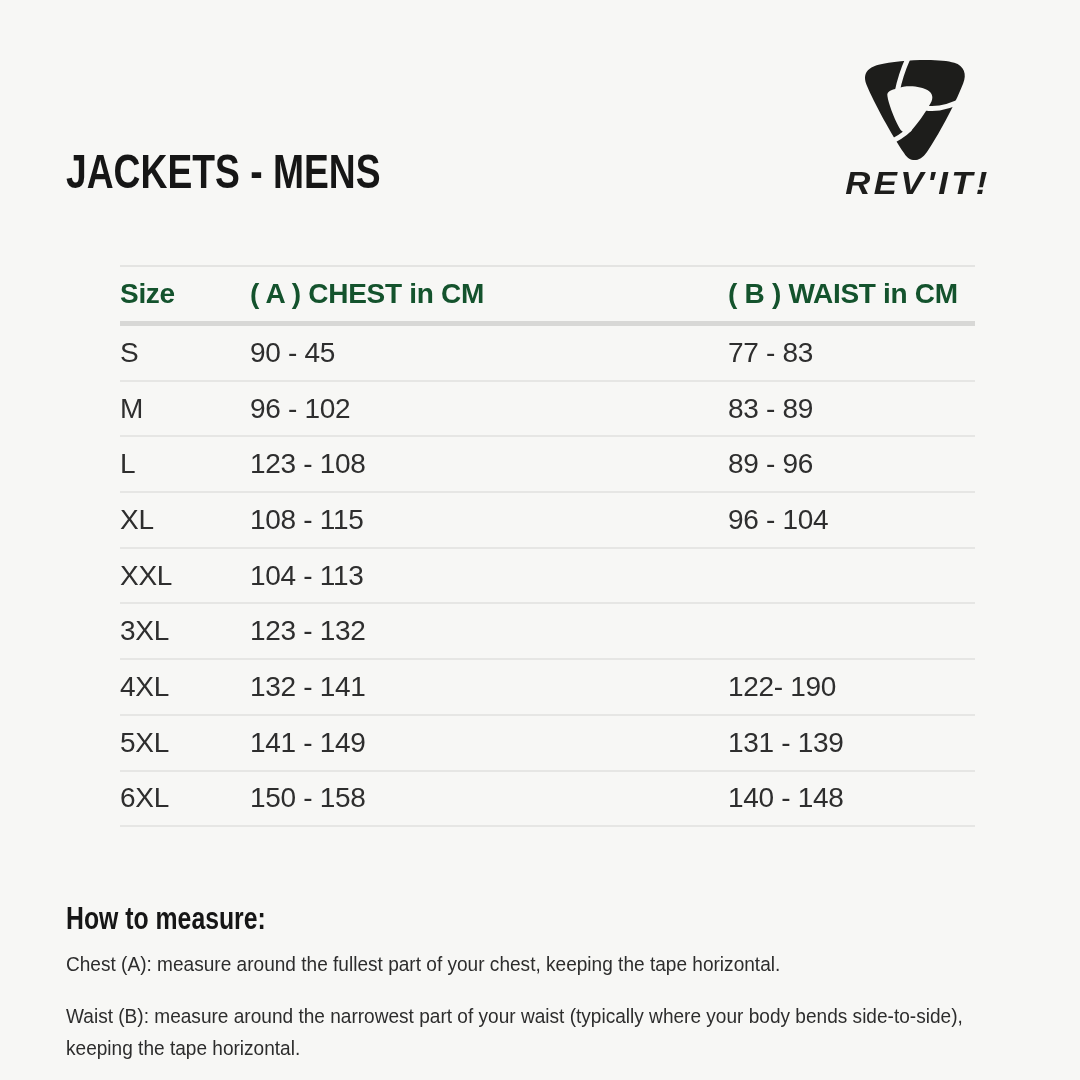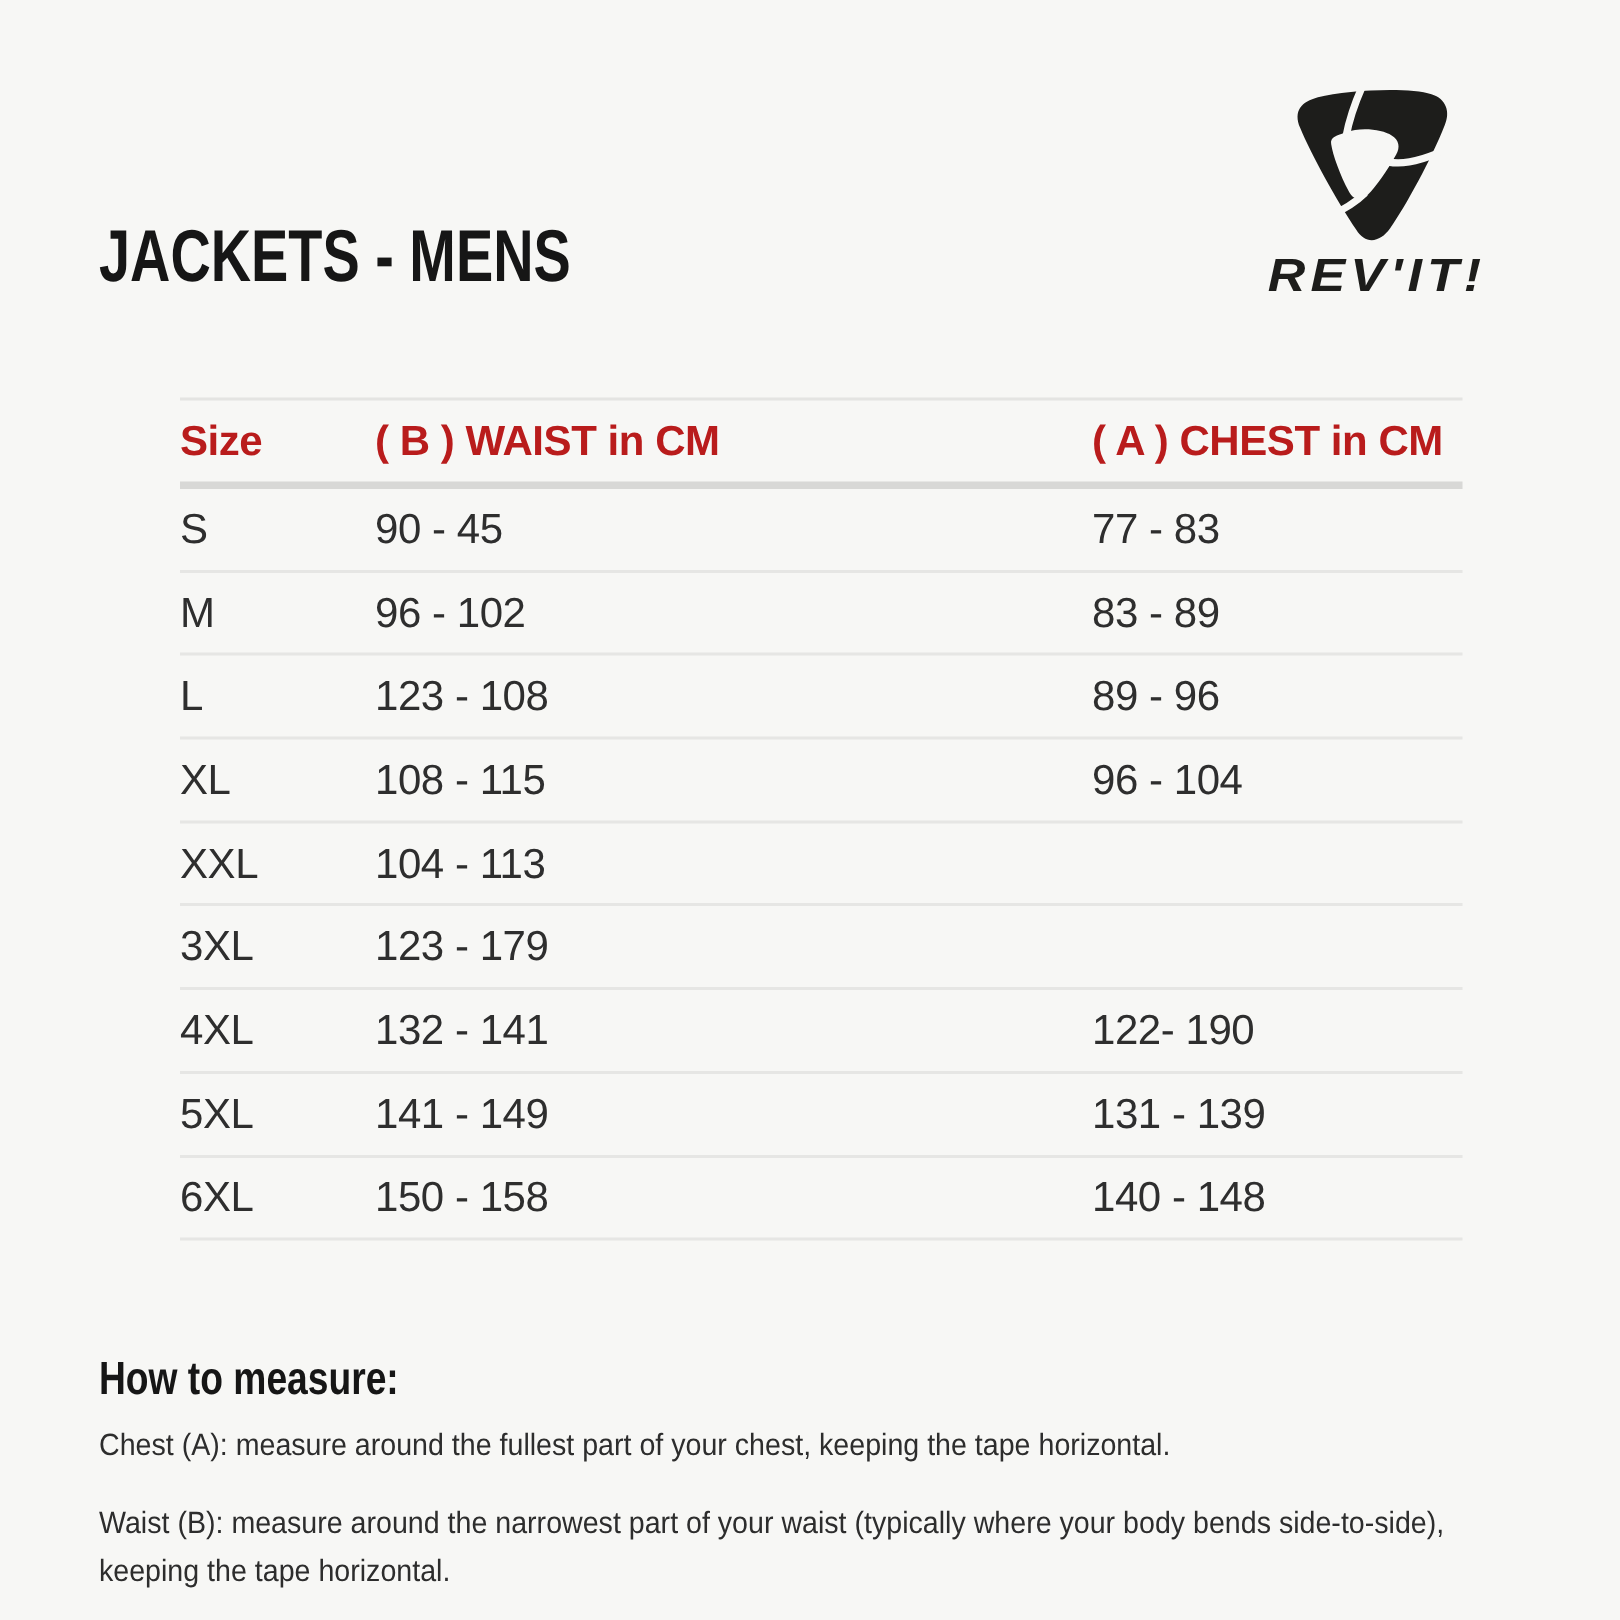--- a/index.html
+++ b/index.html
@@ -37,21 +37,21 @@
   }
   .trow{
     display:grid;
     grid-template-columns:130px 478px 1fr;
     align-items:center;
     height:54px;
   }
   .thead{
     border-top:2px solid #e4e4e2;
     border-bottom:5px solid #d8d8d6;
-    font-weight:700;color:#b91c1c;
+    font-weight:700;color:#14532d;
   }
   .tbody-row{border-bottom:2px solid #e6e6e4;height:53.7px;}
   
   .howto{position:absolute;left:66px;top:903px;width:1010px;}
   .howto h2{
     margin:0 0 14px 0;
     font-size:31px;font-weight:700;line-height:1;color:#161616;
     transform:scaleX(0.80);transform-origin:left top;
     white-space:nowrap;
   }
@@ -93,22 +93,22 @@
       <path d="M 54 6 Q 46 24 43 40" stroke="#f7f7f5" stroke-width="5" fill="none"></path>
       <path d="M 114 47 Q 88 60 72 57" stroke="#f7f7f5" stroke-width="5" fill="none"></path>
       <path d="M 31 94 Q 47 87 56 78" stroke="#f7f7f5" stroke-width="5" fill="none"></path>
     </svg>
     <div class="logo-text">REV'IT!</div>
   </div>
 
   <div class="size-table">
     <div class="trow thead">
       <div>Size</div>
+      <div>( A ) CHEST in CM</div>
       <div>( B ) WAIST in CM</div>
-      <div>( A ) CHEST in CM</div>
     </div>
 
     <div class="trow tbody-row">
       <div>S</div>
       <div>90 - 45</div>
       <div>77 - 83</div>
     </div>
     <div class="trow tbody-row">
       <div>M</div>
       <div>96 - 102</div>
@@ -123,21 +123,21 @@
       <div>XL</div>
       <div>108 - 115</div>
       <div>96 - 104</div>
     </div>
     <div class="trow tbody-row">
       <div>XXL</div>
       <div>104 - 113</div>
     </div>
     <div class="trow tbody-row">
       <div>3XL</div>
-      <div>123 - 179</div>
+      <div>123 - 132</div>
     </div>
     <div class="trow tbody-row">
       <div>4XL</div>
       <div>132 - 141</div>
       <div>122- 190</div>
     </div>
     <div class="trow tbody-row">
       <div>5XL</div>
       <div>141 - 149</div>
       <div>131 - 139</div>

